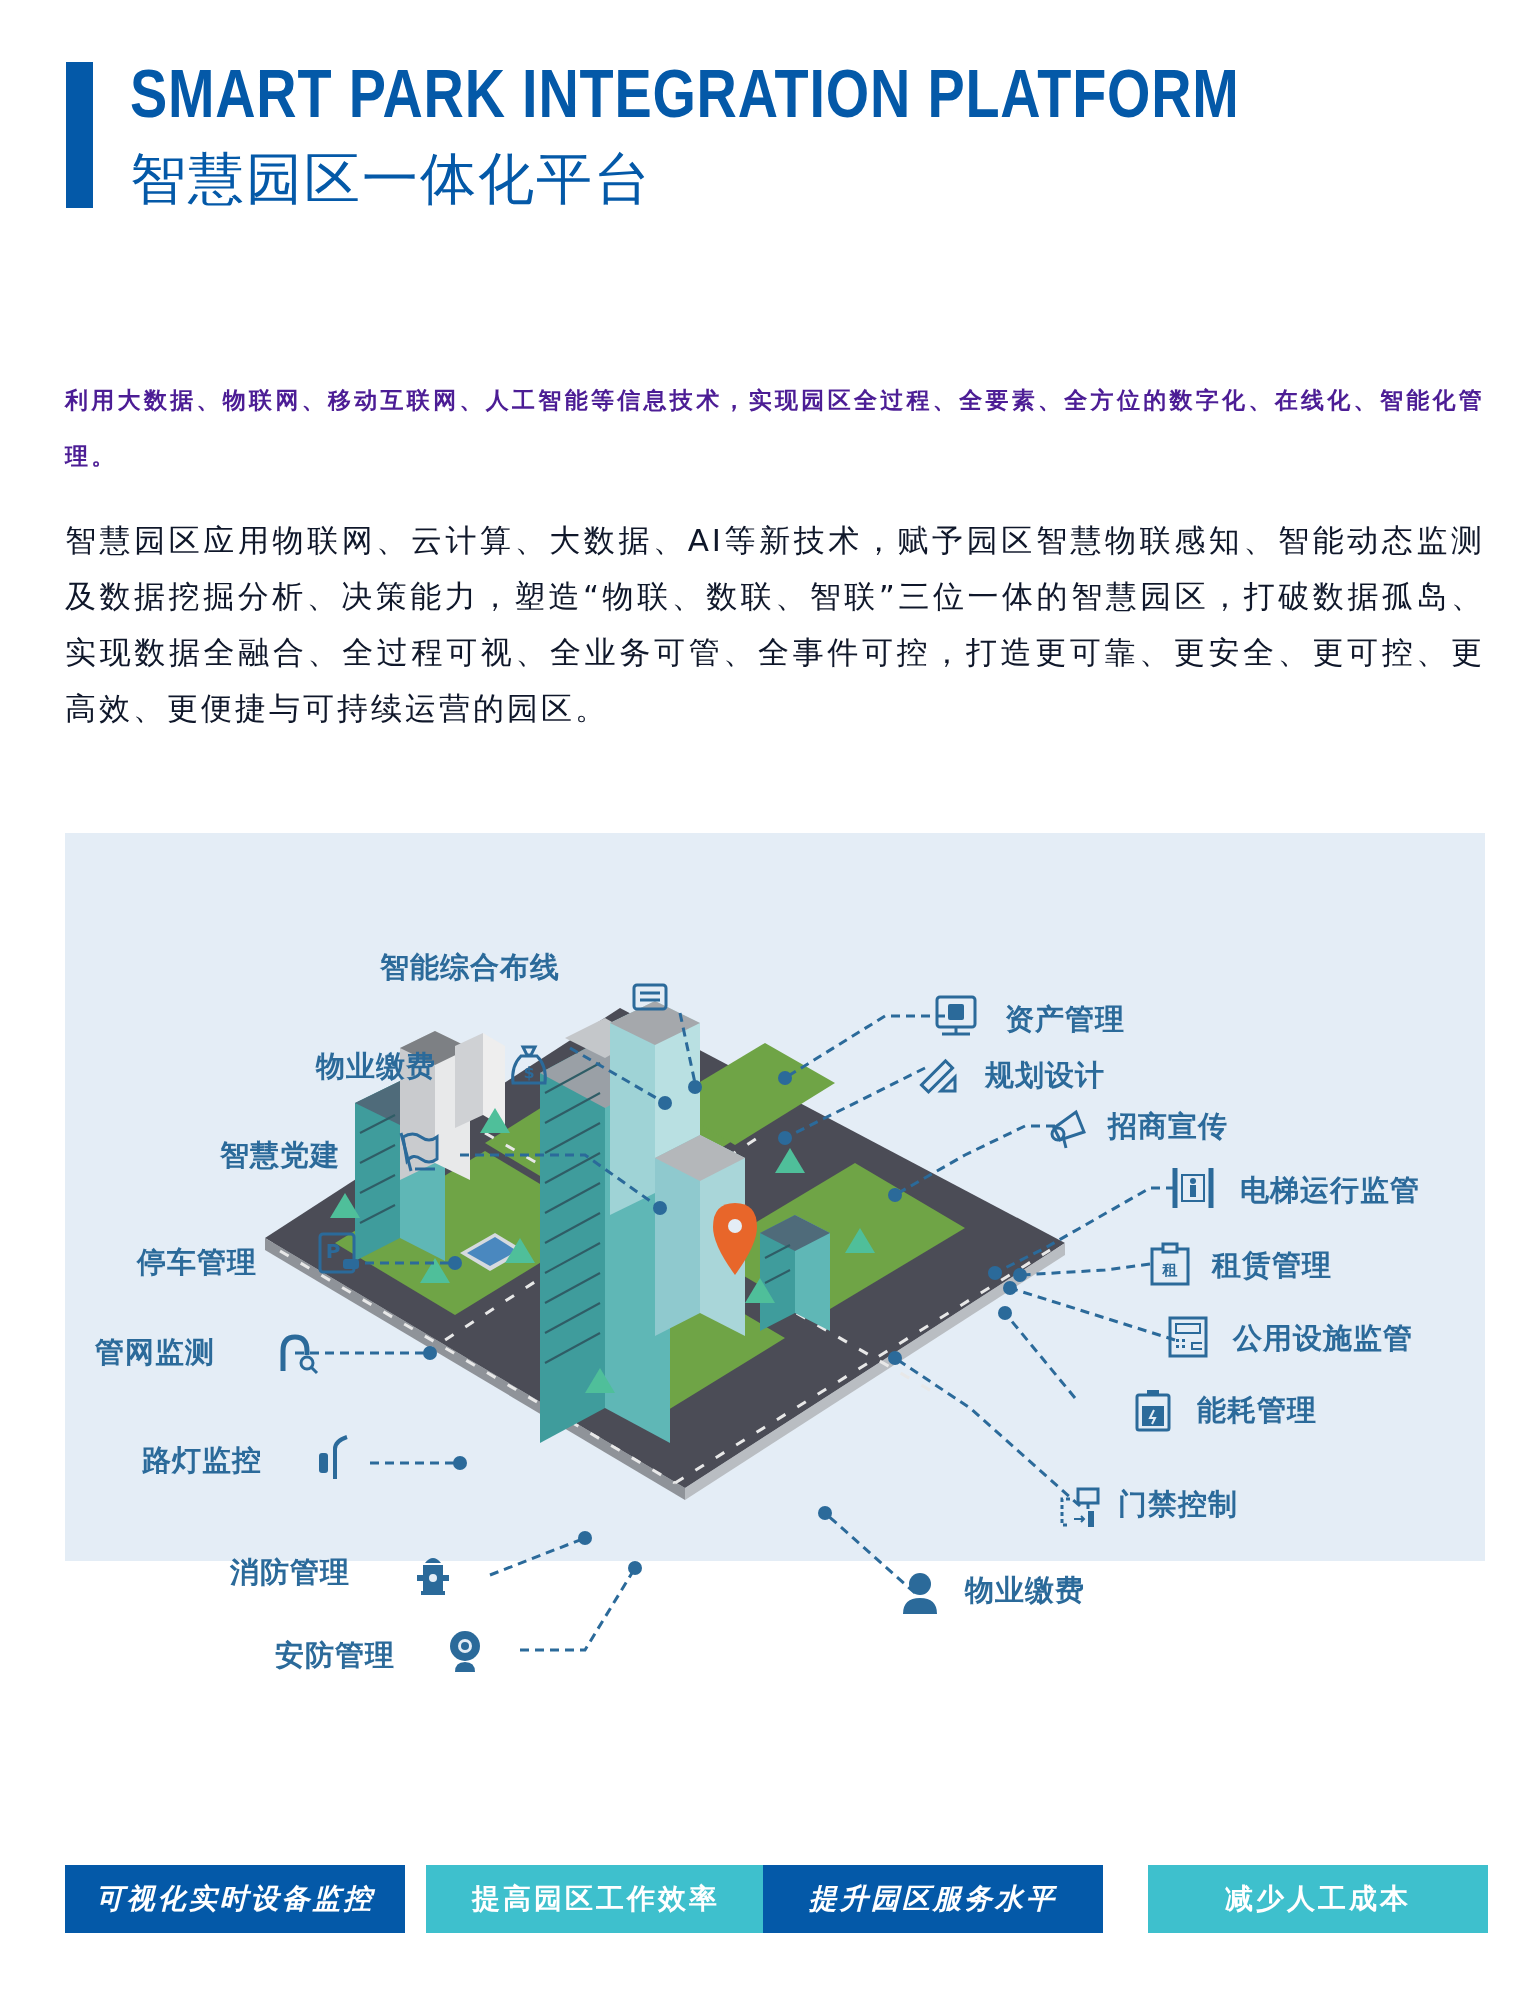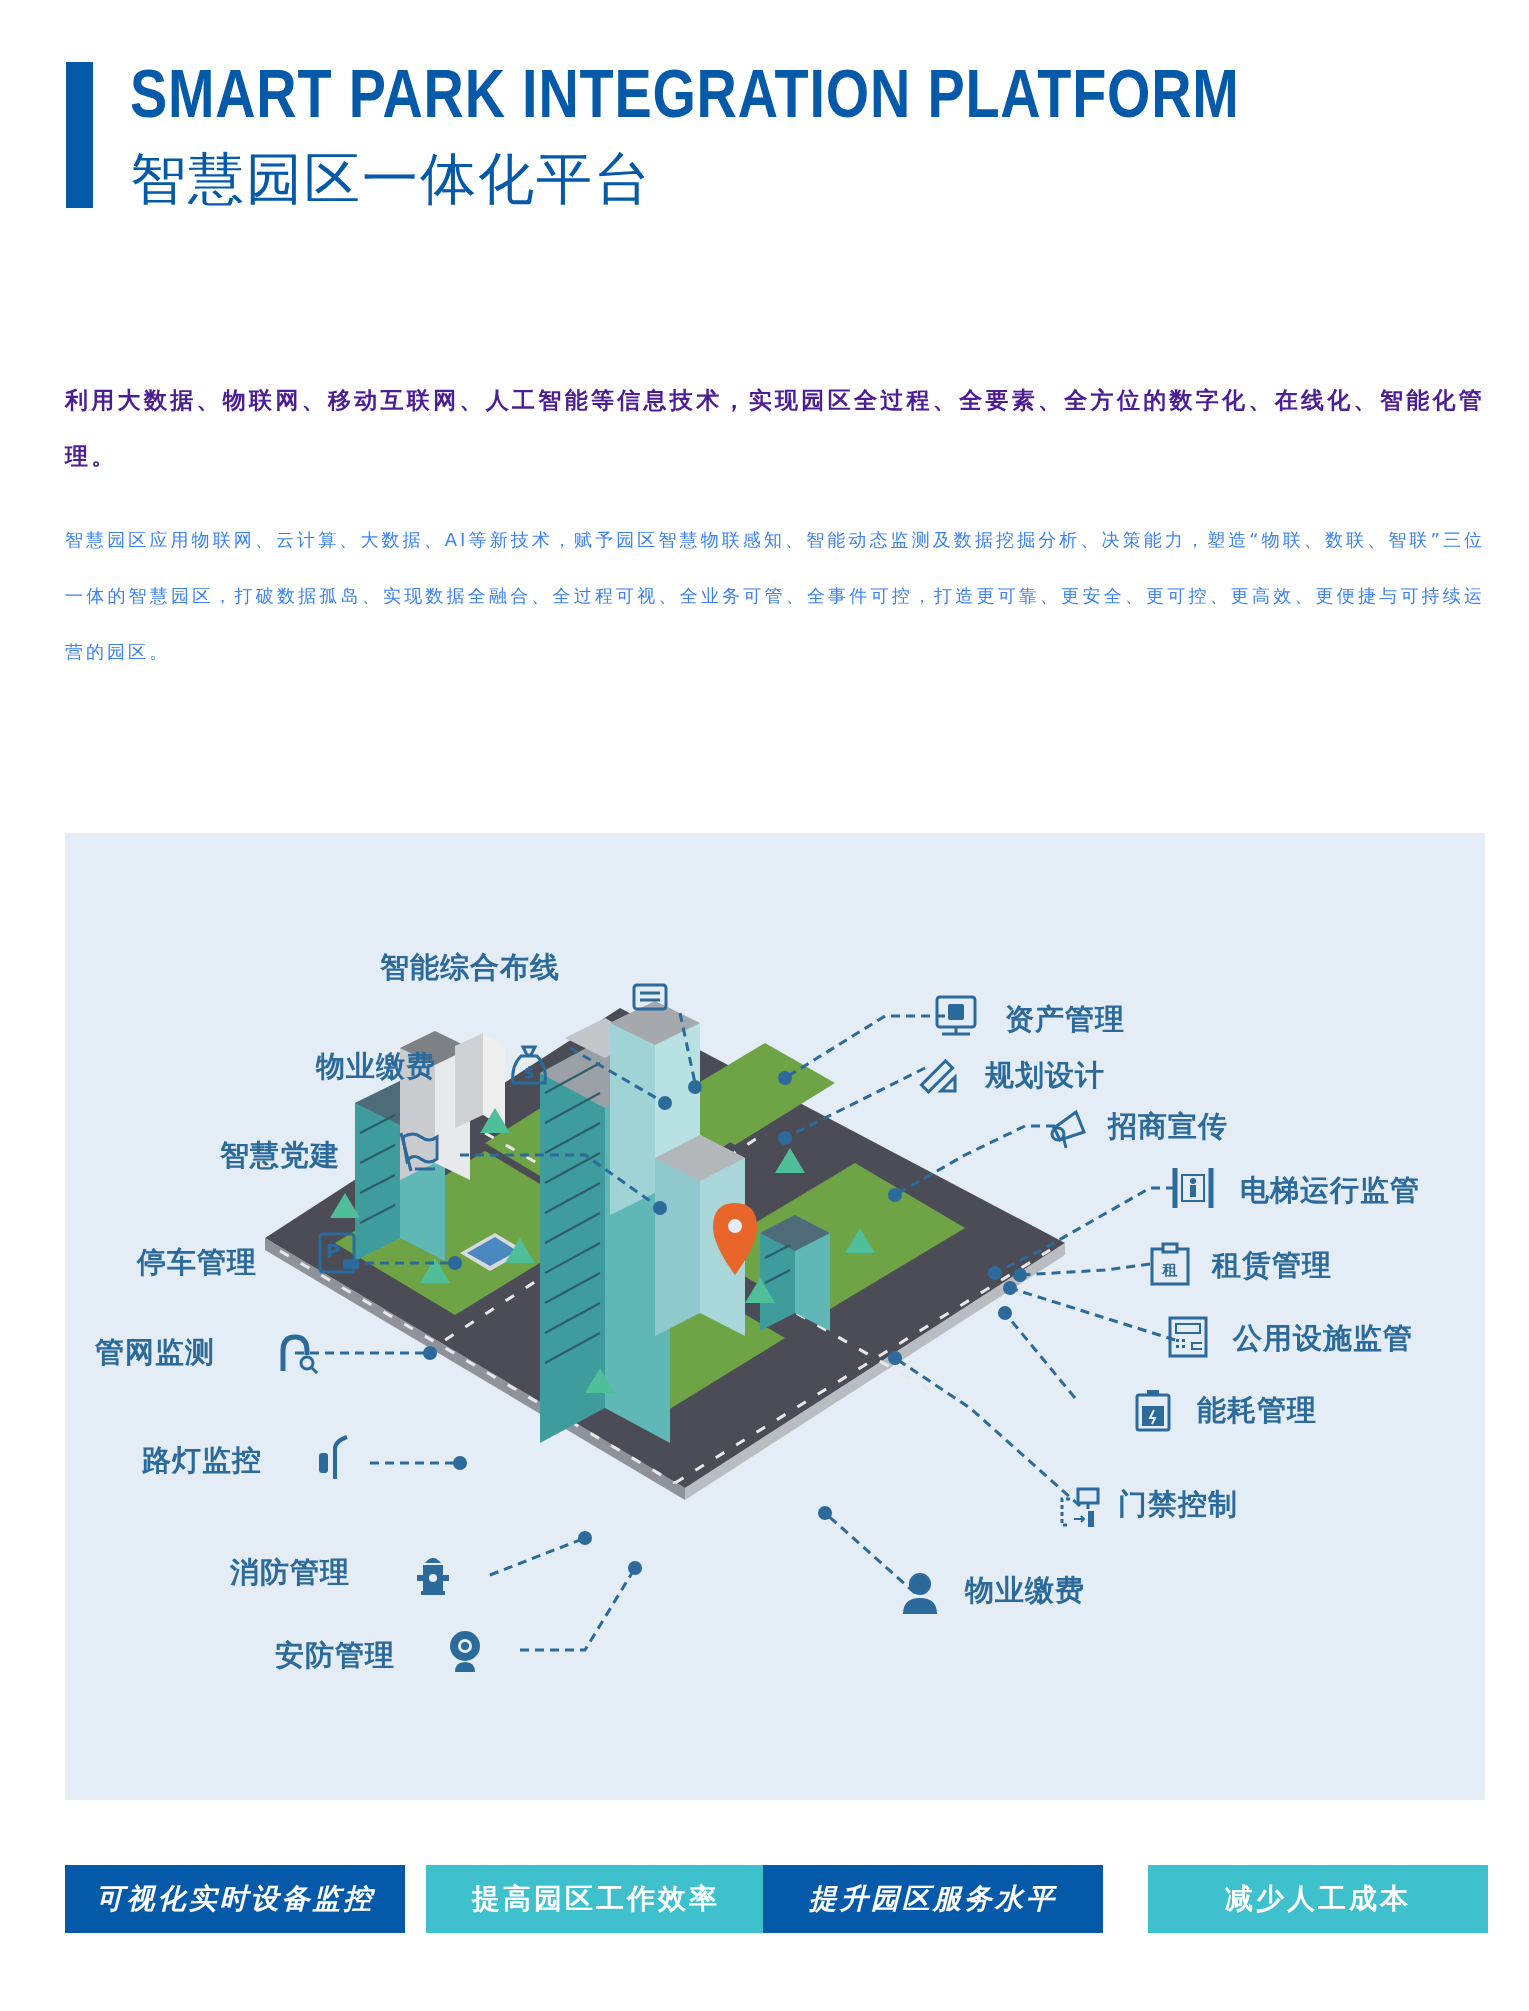--- a/index.html
+++ b/index.html
@@ -1,22 +1,22 @@
 <!DOCTYPE html>
 <html><head>
 <meta charset="utf-8">
 <style>
   html,body{margin:0;padding:0;background:#ffffff;}
   body{width:1529px;height:2011px;position:relative;overflow:hidden;font-family:"DejaVu Sans","Liberation Sans",sans-serif;}
   .accent-bar{position:absolute;left:66px;top:62px;width:27px;height:146px;background:#0459a8;}
   .title-en{position:absolute;left:130px;top:58px;font-family:"Liberation Sans Narrow","Liberation Sans",sans-serif;font-weight:700;font-size:68px;line-height:70px;color:#0459a8;letter-spacing:1px;transform:scaleX(0.82);transform-origin:left center;white-space:nowrap;}
   .title-cn{position:absolute;left:130px;top:148px;font-weight:400;font-size:56px;line-height:62px;color:#0459a8;letter-spacing:2px;white-space:nowrap;}
   .intro{position:absolute;left:65px;top:372px;width:1420px;font-weight:700;font-size:23px;line-height:56px;color:#4c1d95;letter-spacing:3.2px;text-align:justify;}
-  .body-text{position:absolute;left:65px;top:512px;width:1420px;font-size:18px;line-height:56px;color:#3b82f6;letter-spacing:3px;text-align:justify;}
-  .panel{position:absolute;left:65px;top:833px;width:1420px;height:967px;background:#e4edf6;}
+  .body-text{position:absolute;left:65px;top:512px;width:1420px;font-size:31px;line-height:56px;color:#0f172a;letter-spacing:3px;text-align:justify;}
+  .panel{position:absolute;left:65px;top:833px;width:1420px;height:728px;background:#e4edf6;}
   .panel svg{position:absolute;left:0;top:0;}
   .lbl{position:absolute;font-weight:700;font-size:29px;line-height:34px;color:#2b6a9a;white-space:nowrap;letter-spacing:1px;}
   .ico{position:absolute;width:44px;height:44px;}
   .btn{position:absolute;top:1865px;width:340px;height:68px;display:flex;align-items:center;justify-content:center;color:#ffffff;font-weight:700;font-size:28px;letter-spacing:3px;}
   .btn.dark{background:#0459a8;font-style:italic;}
   .btn.light{background:#3ec0cd;}
 </style>
 </head>
 <body>
 

